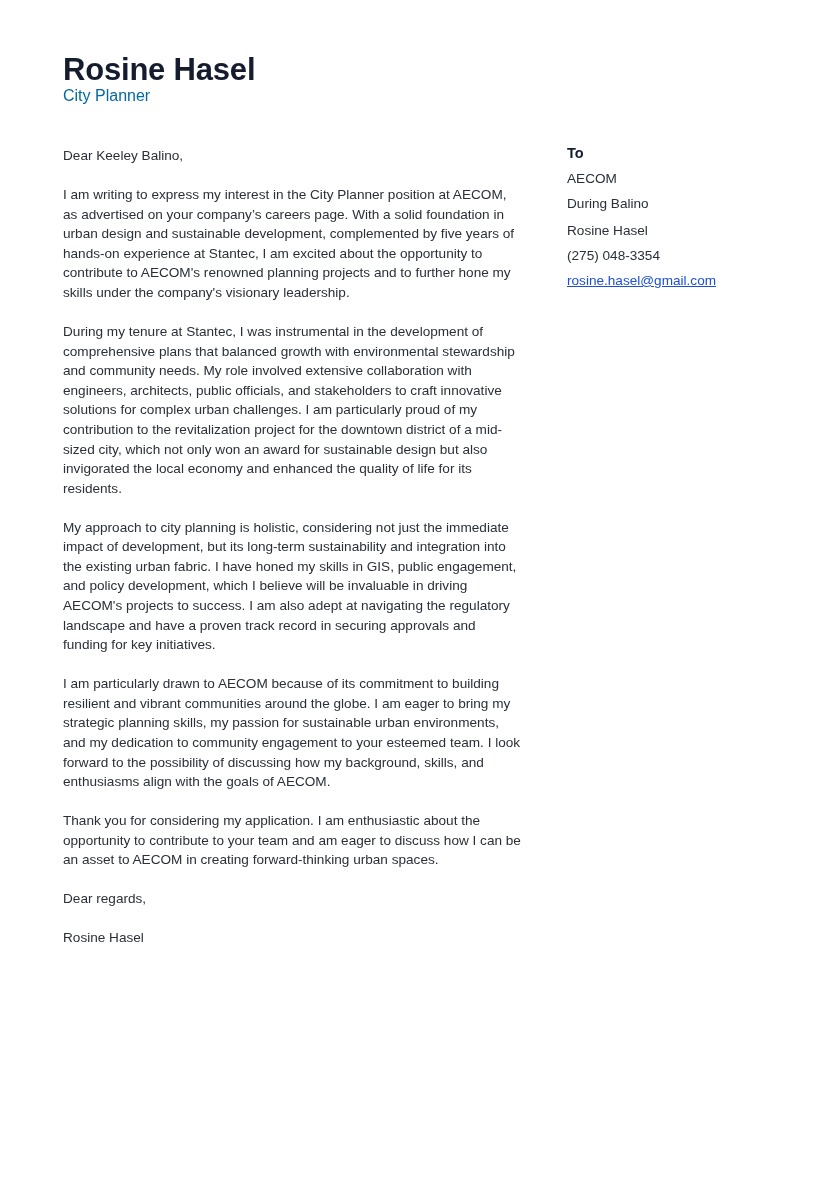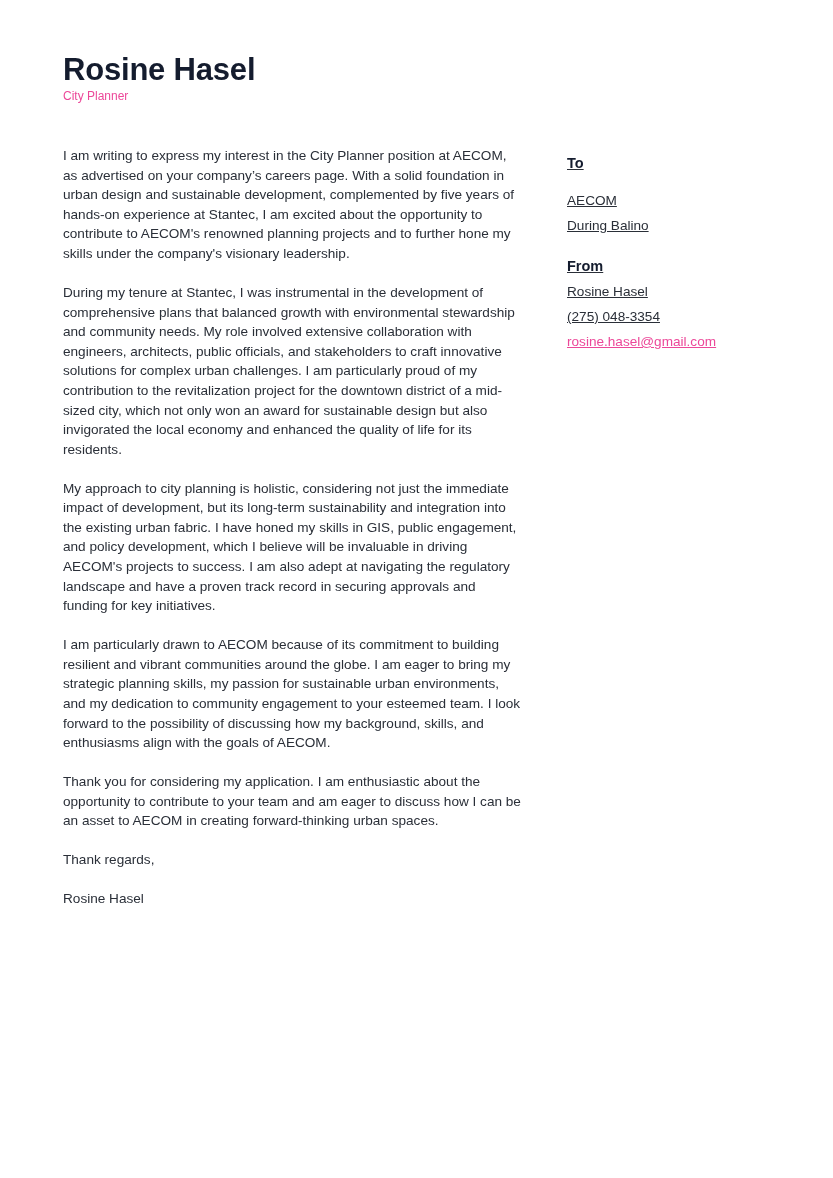--- a/index.html
+++ b/index.html
@@ -1,54 +1,54 @@
 <!DOCTYPE html>
 <html><head>
 <meta charset="utf-8">
 <style>
   html, body { margin: 0; padding: 0; background: #ffffff; }
   body { width: 833px; height: 1178px; position: relative; overflow: hidden;
          font-family: "Liberation Sans", "DejaVu Sans", sans-serif; color: #2a2f38; }
   .header { position: absolute; left: 63px; top: 52px; }
   .name { font-size: 31px; font-weight: 700; color: #141c2e; letter-spacing: -0.2px; line-height: 36px; margin: 0; }
-  .title { font-size: 12px; color: #ec4899; line-height: 18px; margin-top: -1px; }
+  .title { font-size: 16px; color: #0369a1; line-height: 18px; margin-top: -1px; }
   .main { position: absolute; left: 63px; top: 146px; width: 460px; font-size: 13.6px; line-height: 19.6px; color: #2a2f38; }
   .main p { margin: 0 0 19.4px 0; }
   .salutation { margin-bottom: 19.4px !important; }
-  .side { position: absolute; left: 567px; top: 152px; width: 220px; font-size: 13.6px; color: #2a2f38; text-decoration: underline; }
+  .side { position: absolute; left: 567px; top: 142px; width: 220px; font-size: 13.6px; color: #2a2f38; }
   .side h3 { font-size: 14.5px; font-weight: 700; color: #141c2e; margin: 0; line-height: 22px; }
   .side .line { line-height: 25px; }
-  .side .to-block { margin-top: 14px; }
+  .side .to-block { margin-top: 2px; }
   .side .from-head { margin-top: 17px; }
   .side .from-block { margin-top: 2px; }
-  .email { color: #ec4899; text-decoration: underline; }
+  .email { color: #1d4ed8; text-decoration: underline; }
 </style>
 </head>
 <body>
 
 <div class="header">
   <h1 class="name">Rosine Hasel</h1>
   <div class="title">City Planner</div>
 </div>
 
 <div class="main">
+  <p class="salutation">Dear Keeley Balino,</p>
   <p>I am writing to express my interest in the City Planner position at AECOM, as advertised on your company’s careers page. With a solid foundation in urban design and sustainable development, complemented by five years of hands-on experience at Stantec, I am excited about the opportunity to contribute to AECOM's renowned planning projects and to further hone my skills under the company's visionary leadership.</p>
   <p>During my tenure at Stantec, I was instrumental in the development of comprehensive plans that balanced growth with environmental stewardship and community needs. My role involved extensive collaboration with engineers, architects, public officials, and stakeholders to craft innovative solutions for complex urban challenges. I am particularly proud of my contribution to the revitalization project for the downtown district of a mid-sized city, which not only won an award for sustainable design but also invigorated the local economy and enhanced the quality of life for its residents.</p>
   <p>My approach to city planning is holistic, considering not just the immediate impact of development, but its long-term sustainability and integration into the existing urban fabric. I have honed my skills in GIS, public engagement, and policy development, which I believe will be invaluable in driving AECOM's projects to success. I am also adept at navigating the regulatory landscape and have a proven track record in securing approvals and funding for key initiatives.</p>
   <p>I am particularly drawn to AECOM because of its commitment to building resilient and vibrant communities around the globe. I am eager to bring my strategic planning skills, my passion for sustainable urban environments, and my dedication to community engagement to your esteemed team. I look forward to the possibility of discussing how my background, skills, and enthusiasms align with the goals of AECOM.</p>
   <p>Thank you for considering my application. I am enthusiastic about the opportunity to contribute to your team and am eager to discuss how I can be an asset to AECOM in creating forward-thinking urban spaces.</p>
-  <p>Thank regards,</p>
+  <p>Dear regards,</p>
   <p>Rosine Hasel</p>
 </div>
 
 <div class="side">
   <h3>To</h3>
   <div class="to-block">
     <div class="line">AECOM</div>
     <div class="line">During Balino</div>
   </div>
-  <h3 class="from-head">From</h3>
   <div class="from-block">
     <div class="line">Rosine Hasel</div>
     <div class="line">(275) 048-3354</div>
     <div class="line"><a class="email">rosine.hasel@gmail.com</a></div>
   </div>
 </div>
 
 </body></html>

